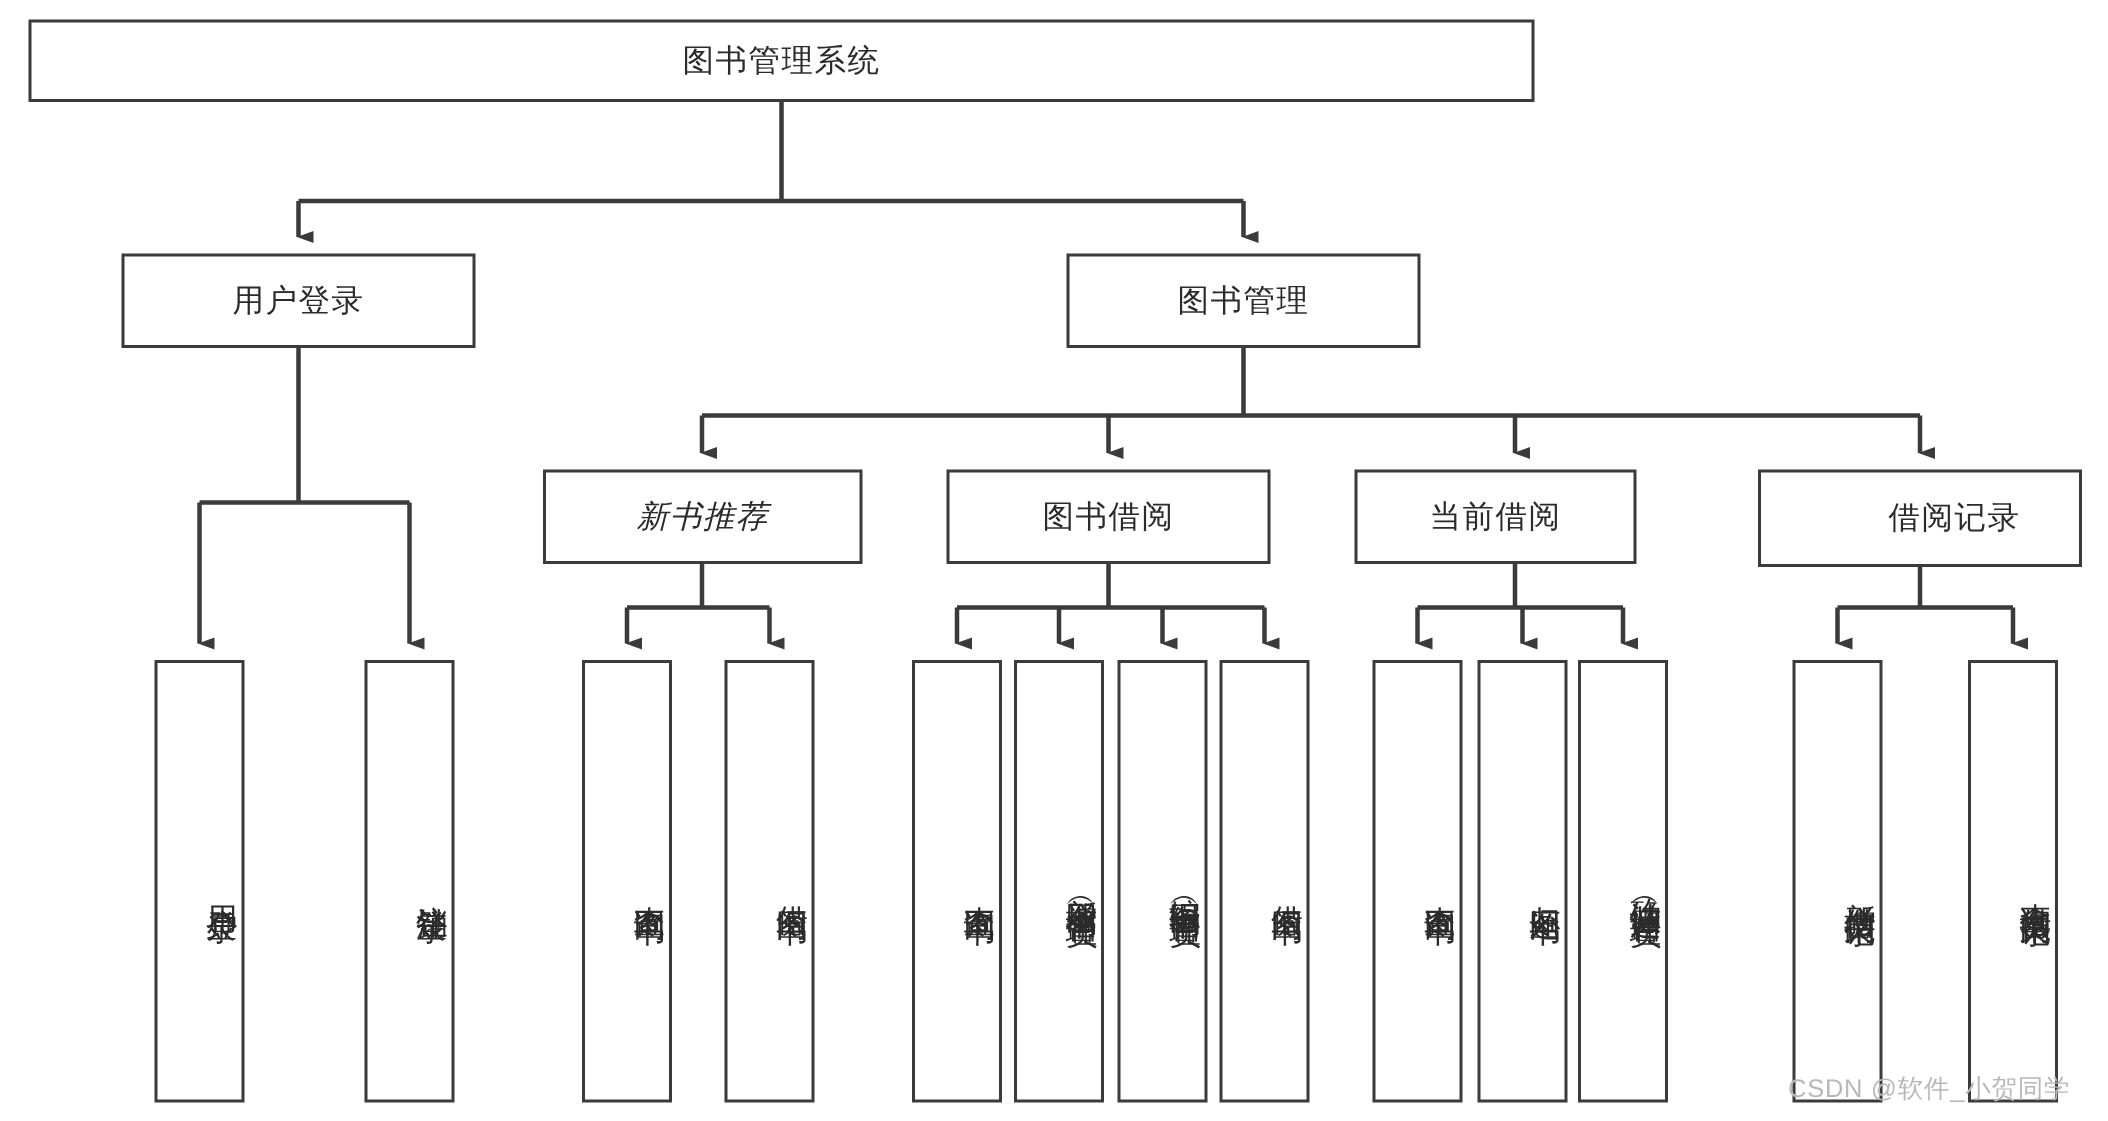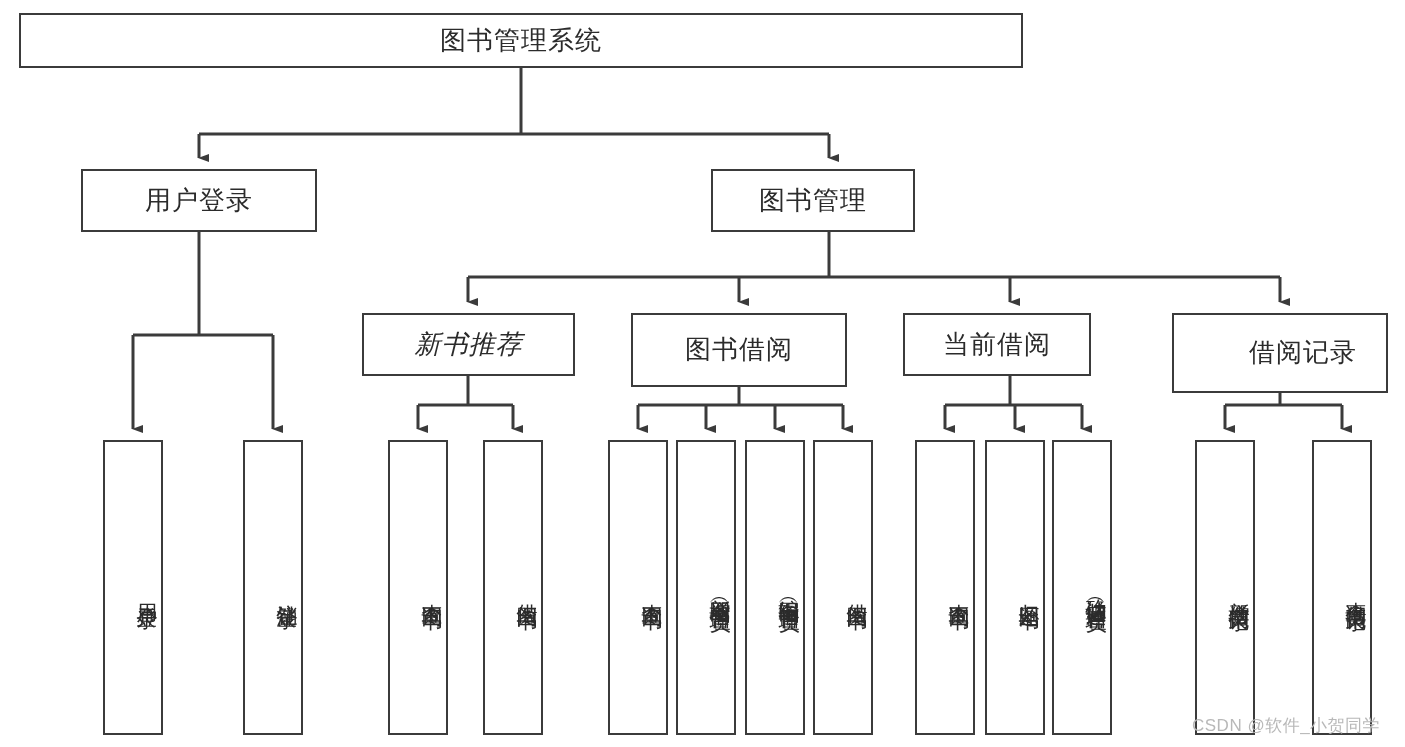--- a/index.html
+++ b/index.html
@@ -30,21 +30,21 @@
     position: absolute;
     box-sizing: border-box;
     border: 2px solid #3b3b3b;
     background: #ffffff;
     display: flex;
     align-items: center;
     justify-content: center;
     color: #2b2b2b;
   }
   .node.horiz {
-    font-size: 26px;
+    font-size: 21px;
     letter-spacing: 1px;
     line-height: 1.2;
     text-align: center;
   }
   .node.vert {
     writing-mode: vertical-rl;
     text-orientation: upright;
     font-size: 21px;
     letter-spacing: 2px;
     padding-top: 6px;
@@ -122,34 +122,34 @@
     </g>
   </svg>
 
   <div class="node horiz" style="left: 19px; top: 13px; width: 1004px; height: 55px;">
     <span>图书管理系统</span>
   </div>
 
   <div class="node horiz" style="left: 81px; top: 169px; width: 236px; height: 63px;">
     <span>用户登录</span>
   </div>
-  <div class="node horiz" style="left: 711px; top: 169px; width: 204px; height: 63px;">
+  <div class="node horiz" style="left: 711px; top: 169px; width: 236px; height: 63px;">
     <span>图书管理</span>
   </div>
 
   <div class="node horiz" style="left: 362px; top: 313px; width: 213px; height: 63px; font-style: italic;">
     <span>新书推荐</span>
   </div>
-  <div class="node horiz" style="left: 631px; top: 313px; width: 216px; height: 74px;">
+  <div class="node horiz" style="left: 631px; top: 313px; width: 216px; height: 63px;">
     <span>图书借阅</span>
   </div>
   <div class="node horiz" style="left: 903px; top: 313px; width: 188px; height: 63px;">
     <span>当前借阅</span>
   </div>
-  <div class="node horiz" style="left: 1172px; top: 313px; width: 216px; height: 80px; padding-left: 46px;">
+  <div class="node horiz" style="left: 1172px; top: 313px; width: 216px; height: 65px; padding-left: 46px;">
     <span>借阅记录</span>
   </div>
 
   <div class="node vert" style="left: 103px; top: 440px; width: 60px; height: 295px;">
     <span>用户登录</span>
   </div>
   <div class="node vert" style="left: 243px; top: 440px; width: 60px; height: 295px;">
     <span>注销登录</span>
   </div>
   <div class="node vert" style="left: 388px; top: 440px; width: 60px; height: 295px;">

